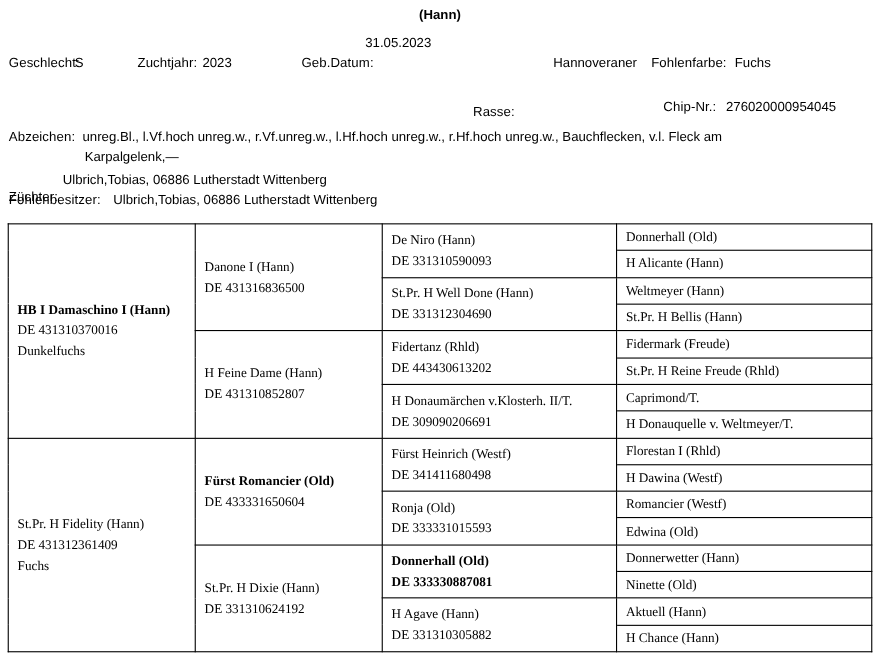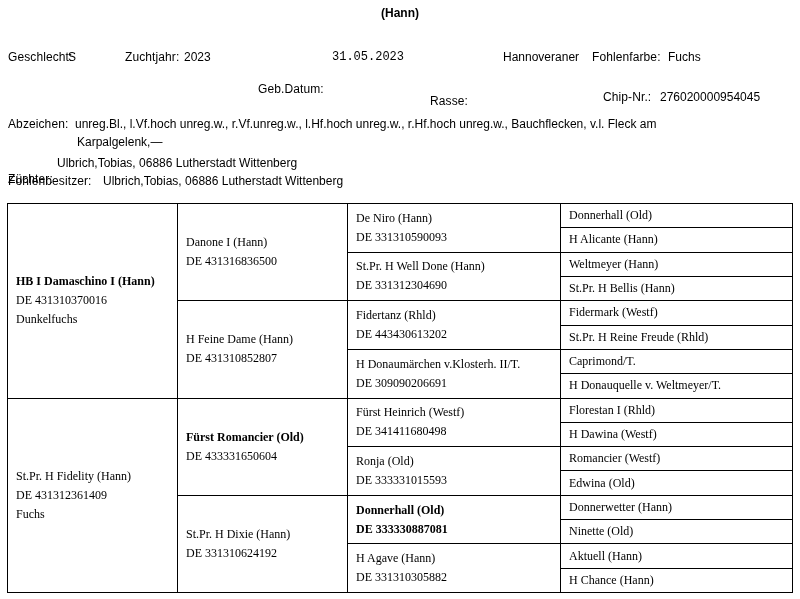--- a/index.html
+++ b/index.html
@@ -37,22 +37,22 @@
 </style>
 </head>
 <body>
 
 <div id="title">(Hann)</div>
 
 <span class="abs lbl" style="left:8px;   top:50px;">Geschlecht:</span>
 <span class="abs" style="left:68px;  top:50px;">S</span>
 <span class="abs lbl" style="left:125px; top:50px;">Zuchtjahr:</span>
 <span class="abs" style="left:184px; top:50px;">2023</span>
-<span class="abs lbl" style="left:258px; top:50px;margin-top:32px;">Geb.Datum:</span>
-<span class="abs" style="left:332px; top:50px;font-family:Liberation Mono, monospace;">31.05.2023</span>
+<span class="abs lbl" style="left:274px; top:50px;">Geb.Datum:</span>
+<span class="abs" style="left:332px; top:32px;">31.05.2023</span>
 <span class="abs lbl" style="left:430px; top:50px;margin-top:44px;">Rasse:</span>
 <span class="abs" style="left:479px; top:50px;margin-left:24px;">Hannoveraner</span>
 <span class="abs lbl" style="left:592px; top:50px;">Fohlenfarbe:</span>
 <span class="abs" style="left:668px; top:50px;">Fuchs</span>
 
 <span class="abs lbl" style="left:603px; top:90px;">Chip-Nr.:</span>
 <span class="abs" style="left:660px; top:90px;">276020000954045</span>
 
 <span class="abs lbl" style="left:8px;  top:117px;">Abzeichen:</span>
 <span class="abs" style="left:75px; top:117px;">unreg.Bl., l.Vf.hoch unreg.w., r.Vf.unreg.w., l.Hf.hoch unreg.w., r.Hf.hoch unreg.w., Bauchflecken, v.l. Fleck am</span>
@@ -111,21 +111,21 @@
   <tr>
     <td rowspan="4">
       <div class="name">H Feine Dame (Hann)</div>
       <div class="reg">DE 431310852807</div>
     </td>
     <td rowspan="2">
       <div class="name">Fidertanz (Rhld)</div>
       <div class="reg">DE 443430613202</div>
     </td>
     <td>
-      <div class="name">Fidermark (Westf)</div>
+      <div class="name">Fidermark (Freude)</div>
     </td>
   </tr>
   <tr>
     <td>
       <div class="name">St.Pr. H Reine Freude (Rhld)</div>
     </td>
   </tr>
   <tr>
     <td rowspan="2">
       <div class="name">H Donaumärchen v.Klosterh. II/T.</div>

